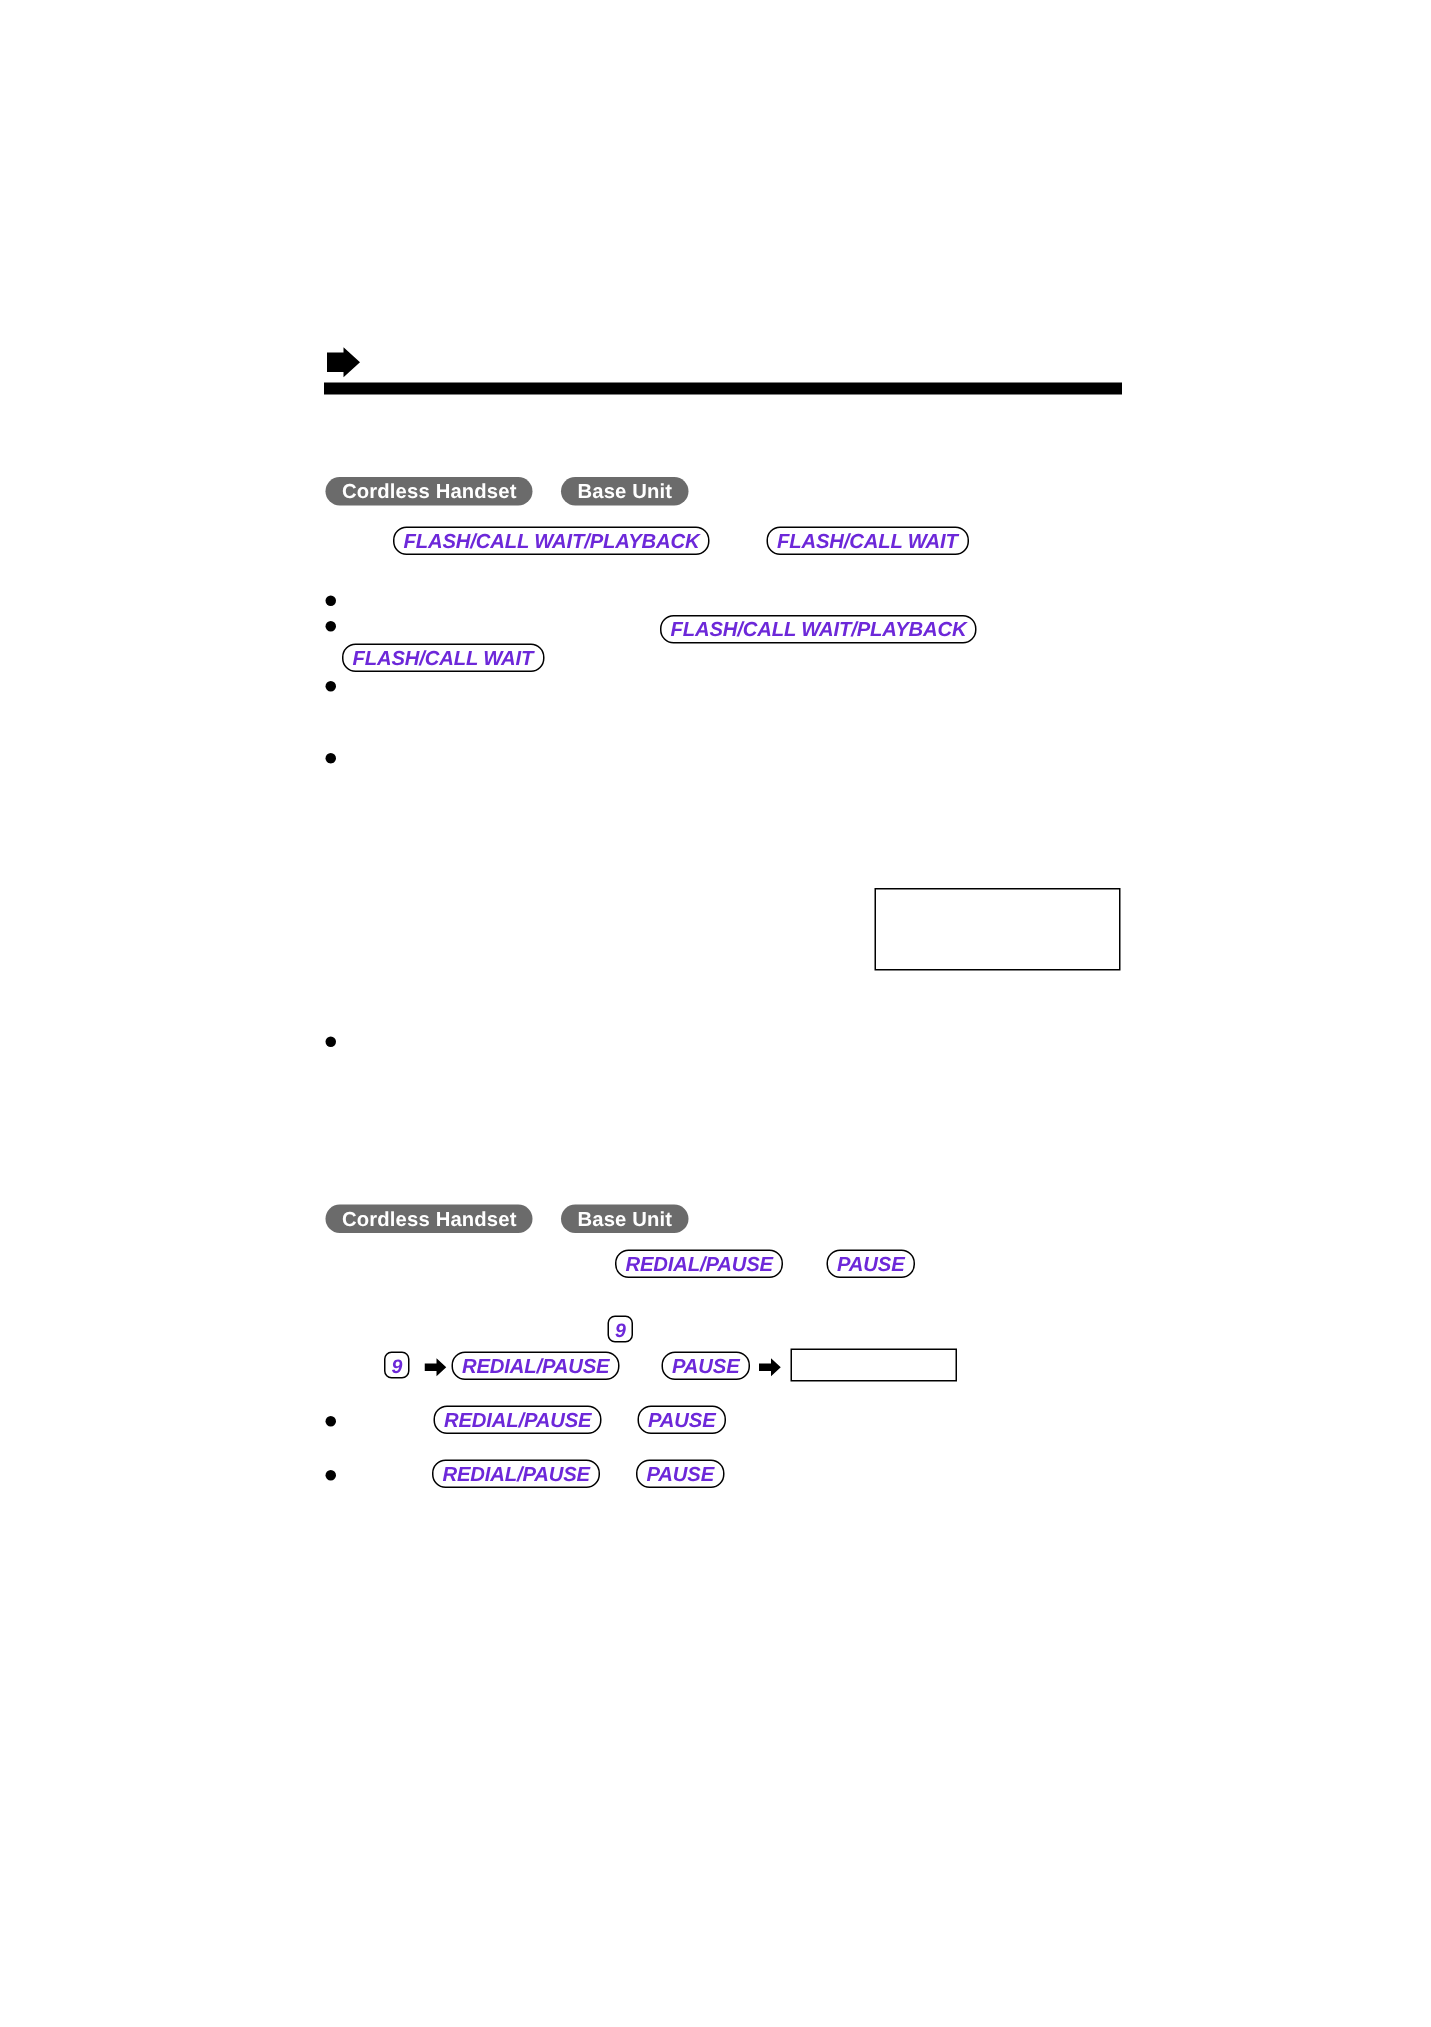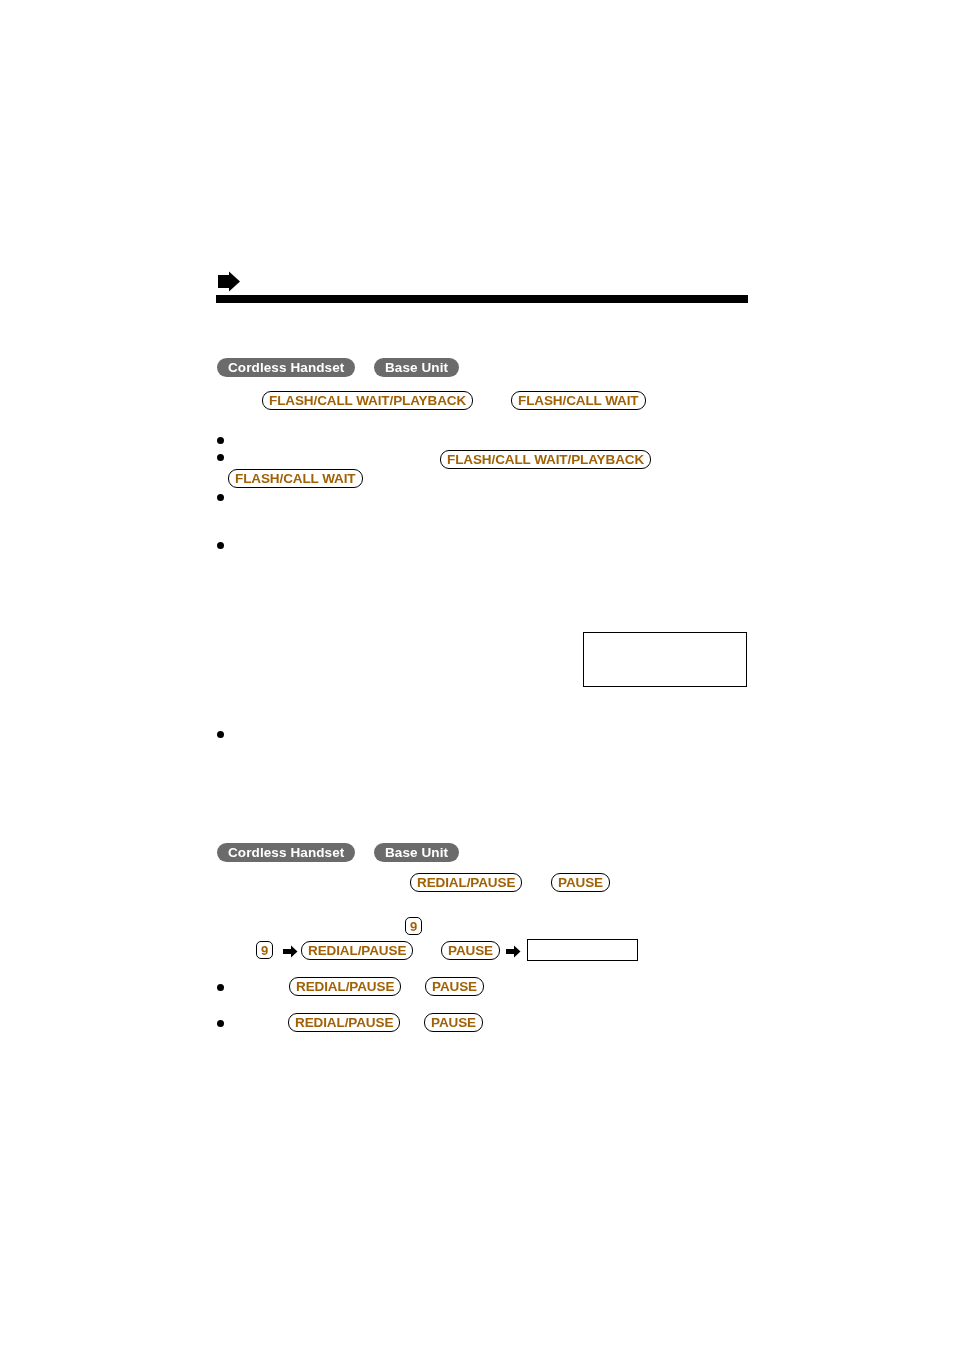--- a/index.html
+++ b/index.html
@@ -11,21 +11,20 @@
   body {
     font-family: "Liberation Sans", sans-serif;
     color: #000000;
   }
   .page {
     position: relative;
     width: 954px;
     height: 1121px;
     background: #ffffff;
     overflow: hidden;
-    margin-top: 40px;
   }
 
   
   .heading-arrow {
     position: absolute;
     line-height: 0;
   }
   .heading-rule {
     position: absolute;
     background: #000000;
@@ -53,26 +52,27 @@
   .keychip {
     position: absolute;
     display: inline-flex;
     align-items: center;
     justify-content: center;
     height: 19px;
     padding: 0 6px;
     border: 1.4px solid #000000;
     border-radius: 9px;
     background: #ffffff;
-    color: #a16207;
+    color: #6d28d9;
     font-size: 13.5px;
     font-weight: bold;
     letter-spacing: -0.1px;
     white-space: nowrap;
     box-sizing: border-box;
+    font-style: italic;
   }
   .keychip.digit {
     height: 18px;
     min-width: 17px;
     padding: 0 3px;
     border-radius: 5px;
     font-size: 13px;
   }
 
   

